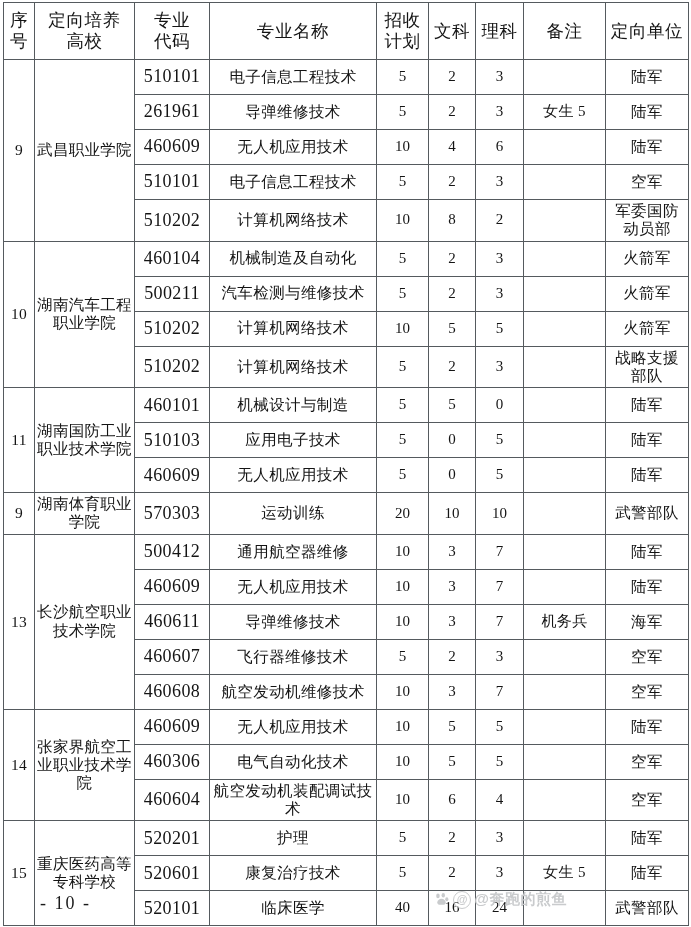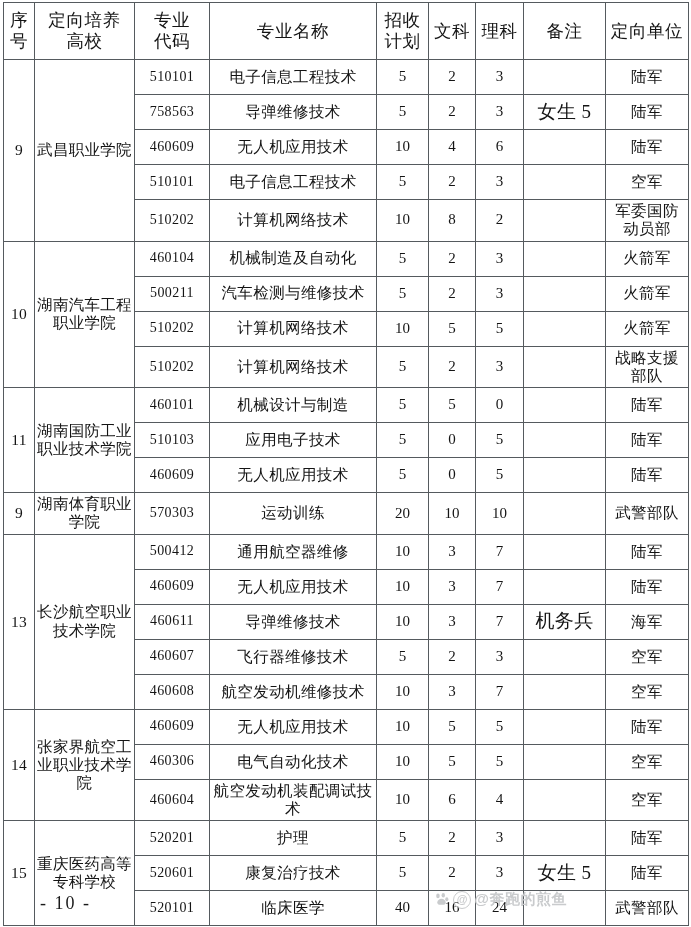--- a/index.html
+++ b/index.html
@@ -73,33 +73,33 @@
   }
 
   td.seq-cell, td.school-cell {
     font-size: 15.5px;
     letter-spacing: 0.3px;
   }
   td.school-cell {
     line-height: 1.3;
   }
   td.code-cell {
-    font-size: 14px;
+    font-size: 18px;
     letter-spacing: 0.4px;
     font-family: "Liberation Serif", "DejaVu Serif", serif;
   }
   td.major-cell {
     font-size: 15.5px;
     letter-spacing: 0.4px;
   }
   td.num-cell {
     font-size: 15px;
   }
   td.note-cell {
-    font-size: 19px;
+    font-size: 15px;
     letter-spacing: 0.4px;
   }
   td.unit-cell {
     font-size: 15.5px;
     letter-spacing: 0.4px;
     line-height: 1.22;
     white-space: pre-line;
   }
 
   
@@ -209,21 +209,21 @@
           <td class="school-cell" rowspan="5" style="white-space: pre-line;">武昌职业学院</td>
           <td class="code-cell">510101</td>
           <td class="major-cell">电子信息工程技术</td>
           <td class="num-cell">5</td>
           <td class="num-cell">2</td>
           <td class="num-cell">3</td>
           <td class="note-cell"></td>
           <td class="unit-cell">陆军</td>
         </tr>
         <tr>
-          <td class="code-cell">758563</td>
+          <td class="code-cell">261961</td>
           <td class="major-cell">导弹维修技术</td>
           <td class="num-cell">5</td>
           <td class="num-cell">2</td>
           <td class="num-cell">3</td>
           <td class="note-cell">女生 5</td>
           <td class="unit-cell">陆军</td>
         </tr>
         <tr>
           <td class="code-cell">460609</td>
           <td class="major-cell">无人机应用技术</td>

